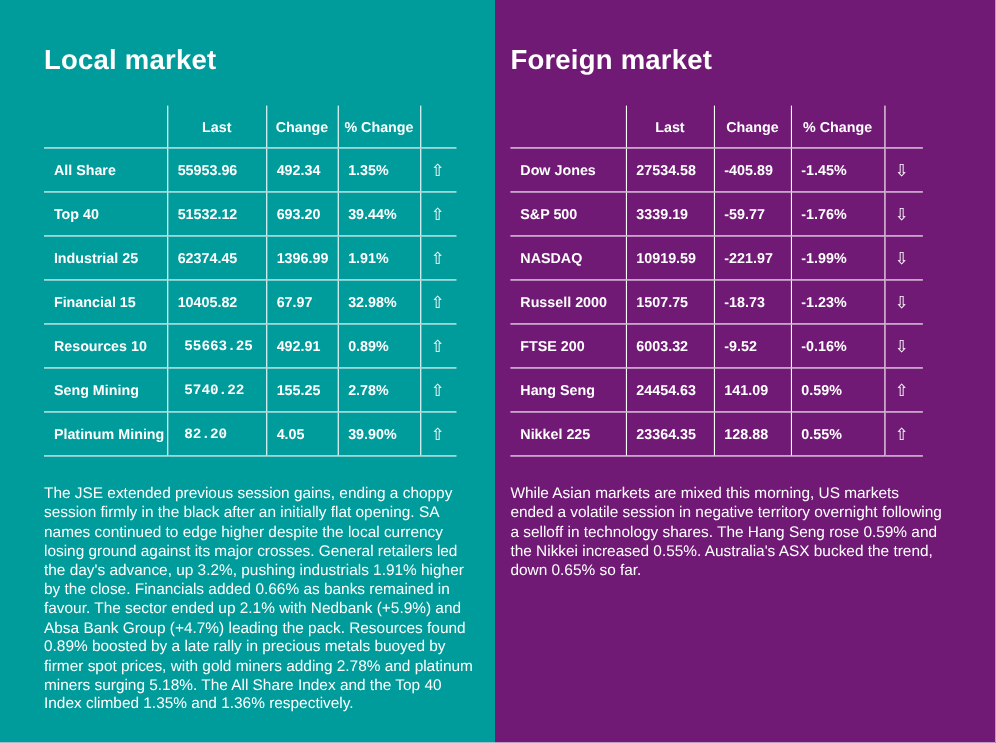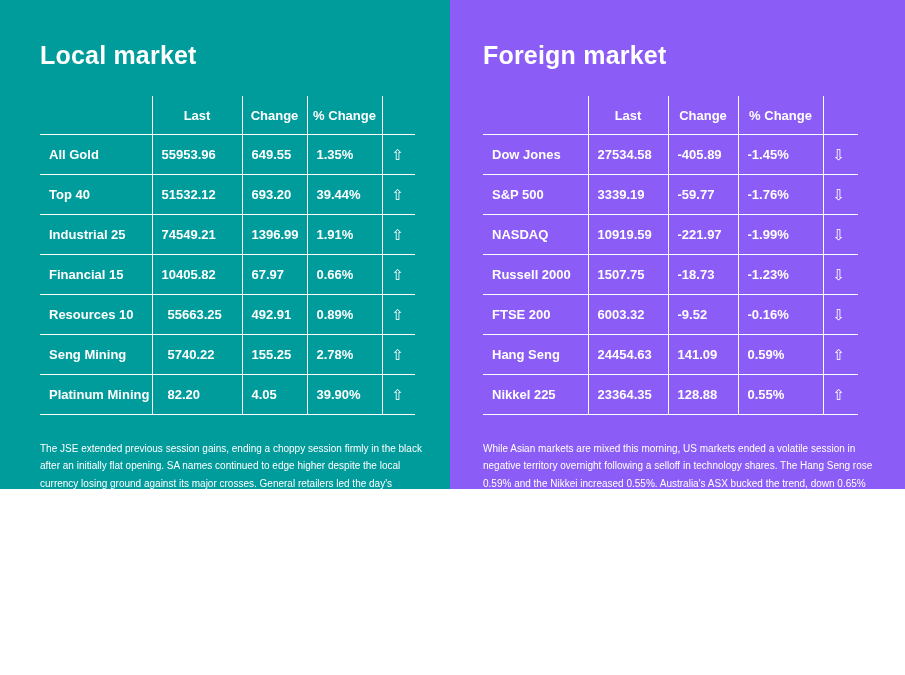--- a/index.html
+++ b/index.html
@@ -1,42 +1,42 @@
 <!DOCTYPE html>
 <html><head>
 <meta charset="utf-8">
 <style>
   html,body{margin:0;padding:0;background:#fff;}
   .page{
-    width:905px;height:489px;display:flex;overflow:hidden;
+    width:905px;height:675px;display:flex;overflow:hidden;
     font-family:"Liberation Sans", sans-serif;color:#ffffff;
   }
   .panel{box-sizing:border-box;overflow:hidden;height:675px;}
   .panel-local{width:450px;background:#009b9b;padding-left:40px;}
-  .panel-foreign{width:455px;background:#8b5cf6;padding-left:33px;}
+  .panel-foreign{width:455px;background:#701a75;padding-left:14px;}
   .panel-title{
     font-size:25px;font-weight:bold;margin:41px 0 0 0;letter-spacing:0.2px;
   }
   table.market{
     border-collapse:collapse;table-layout:fixed;width:375px;margin-top:26px;
   }
   table.market th, table.market td{
     height:39px;font-size:13px;font-weight:bold;color:#fff;
     border-bottom:1px solid #ffffff;padding:0 0 0 9px;text-align:left;
     overflow:hidden;white-space:nowrap;
   }
   table.market thead th{height:38px;text-align:center;padding:0;margin-left:12px;}
   table.market th:nth-child(n+2), table.market td:nth-child(n+2){
     border-left:1px solid #ffffff;
   }
-  td.col-last.indent{padding-left:15px;}
+  td.col-last.indent{padding-left:15px;font-family:Liberation Mono, monospace;}
   td.col-arrow{text-align:center;padding:0;}
   .arrow{font-family:"DejaVu Sans", sans-serif;font-size:15px;font-weight:normal;}
   .commentary{
-    width:394px;margin:25px 0 0 0;font-size:10px;line-height:17.4px;
+    width:394px;margin:25px 0 0 0;font-size:14px;line-height:17.4px;
     font-weight:normal;
   }
 </style>
 </head>
 <body>
 
 <div class="page">
 
   <section class="panel panel-local">
     <h1 class="panel-title">Local market</h1>
@@ -53,45 +53,45 @@
         <tr>
           <th></th>
           <th>Last</th>
           <th>Change</th>
           <th>% Change</th>
           <th></th>
         </tr>
       </thead>
       <tbody id="local-body">
           <tr>
-            <td class="col-label">All Gold</td>
+            <td class="col-label">All Share</td>
             <td class="col-last">55953.96</td>
-            <td class="col-change">649.55</td>
+            <td class="col-change">492.34</td>
             <td class="col-pct">1.35%</td>
             <td class="col-arrow"><span class="arrow">⇧</span></td>
           </tr>
           <tr>
             <td class="col-label">Top 40</td>
             <td class="col-last">51532.12</td>
             <td class="col-change">693.20</td>
             <td class="col-pct">39.44%</td>
             <td class="col-arrow"><span class="arrow">⇧</span></td>
           </tr>
           <tr>
             <td class="col-label">Industrial 25</td>
-            <td class="col-last">74549.21</td>
+            <td class="col-last">62374.45</td>
             <td class="col-change">1396.99</td>
             <td class="col-pct">1.91%</td>
             <td class="col-arrow"><span class="arrow">⇧</span></td>
           </tr>
           <tr>
             <td class="col-label">Financial 15</td>
             <td class="col-last">10405.82</td>
             <td class="col-change">67.97</td>
-            <td class="col-pct">0.66%</td>
+            <td class="col-pct">32.98%</td>
             <td class="col-arrow"><span class="arrow">⇧</span></td>
           </tr>
           <tr>
             <td class="col-label">Resources 10</td>
             <td class="col-last indent">55663.25</td>
             <td class="col-change">492.91</td>
             <td class="col-pct">0.89%</td>
             <td class="col-arrow"><span class="arrow">⇧</span></td>
           </tr>
           <tr>

